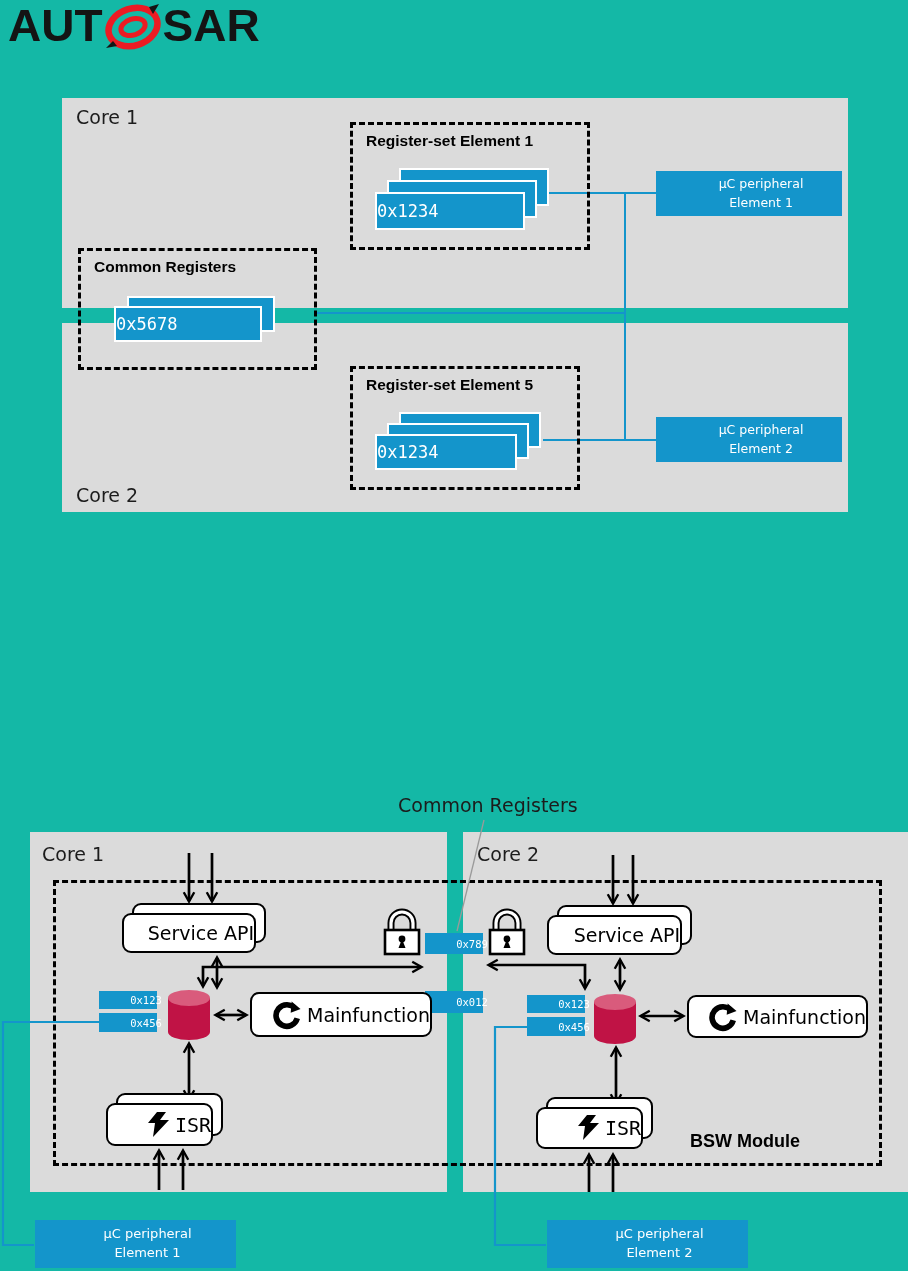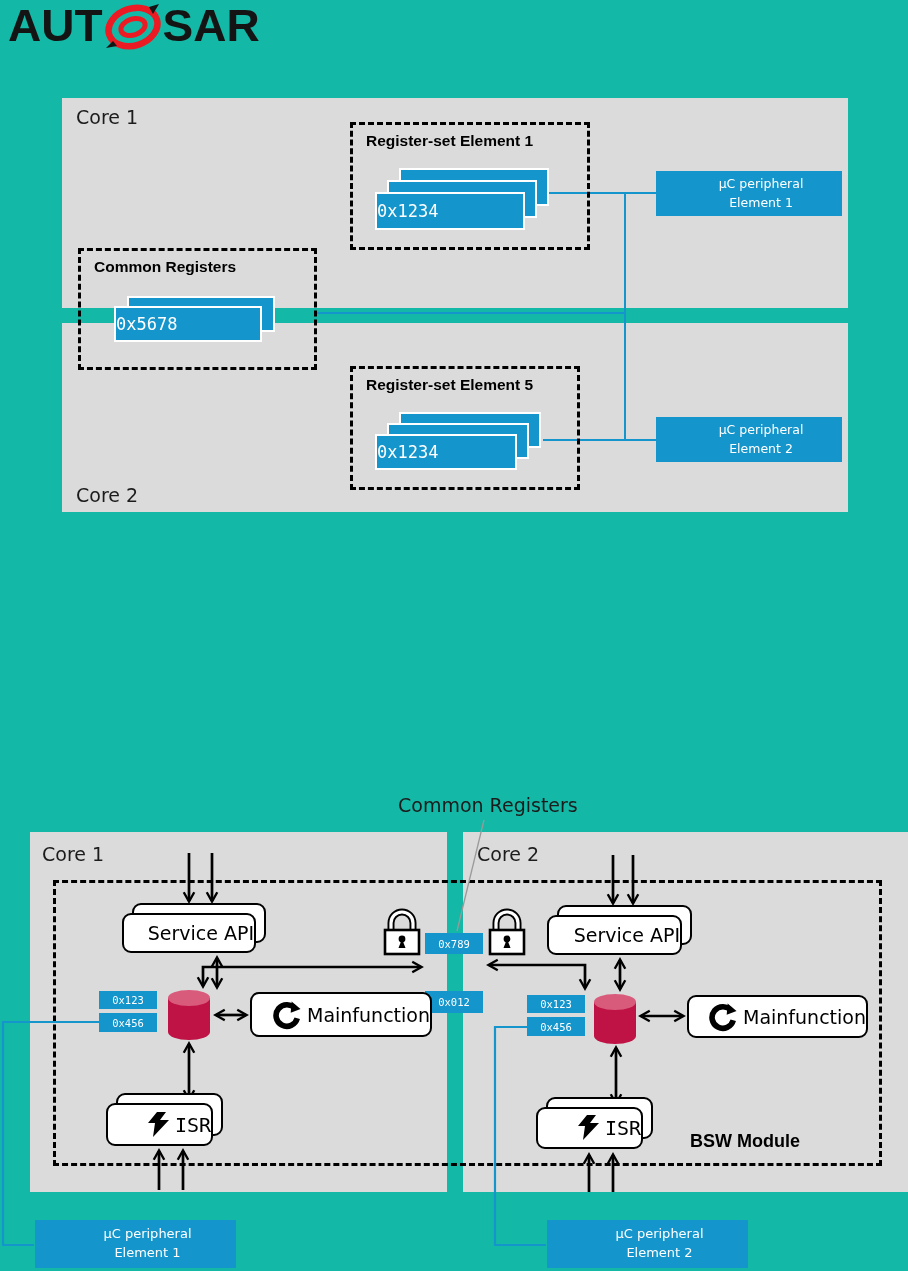--- a/index.html
+++ b/index.html
@@ -9,21 +9,21 @@
   .grayband{background:#dbdbdb;}
   .corelabel{font-size:19px;color:#1c1c1c;}
   .dashedbox{border:3px dashed #000;background:transparent;box-sizing:border-box;}
   .dtitle{font-family:"Liberation Sans",sans-serif;font-weight:bold;font-size:15.5px;
           padding:7px 0 0 13px;color:#000;}
   .bluebox{background:#1495cb;box-sizing:border-box;}
   .stackbox{background:#1495cb;border:2px solid #fff;box-sizing:border-box;
             display:flex;align-items:center;}
   .hexbig{font-family:"DejaVu Sans Mono",monospace;font-size:17px;color:#fff;}
   .hexsmall{font-family:"DejaVu Sans Mono",monospace;font-size:10.5px;color:#fff;
-            display:flex;align-items:center;justify-content:center;width:100%;height:100%;}
+            display:flex;align-items:center;justify-content:center;width:100%;height:100%;margin-left:18px;}
   .periph{background:#1495cb;color:#fff;font-size:12.5px;line-height:1.45;
           display:flex;flex-direction:column;align-items:center;justify-content:center;text-align:center;padding-left:24px;}
   .wbox{background:#fff;border:2.5px solid #000;border-radius:9px;box-sizing:border-box;
         display:flex;align-items:center;justify-content:flex-end;}
   .wboxback{background:#fff;border:2.5px solid #000;border-radius:9px;box-sizing:border-box;}
   .svclabel{font-size:19px;color:#000;}
   .mainlabel{font-size:19px;color:#000;margin-left:6px;}
   .isrlabel{font-family:"DejaVu Sans Mono",monospace;font-size:20px;color:#000;margin-left:4px;}
   .bswlabel{font-family:"Liberation Sans",sans-serif;font-weight:bold;font-size:18px;color:#000;}
   .sharedtitle{font-size:19px;color:#1c1c1c;}

